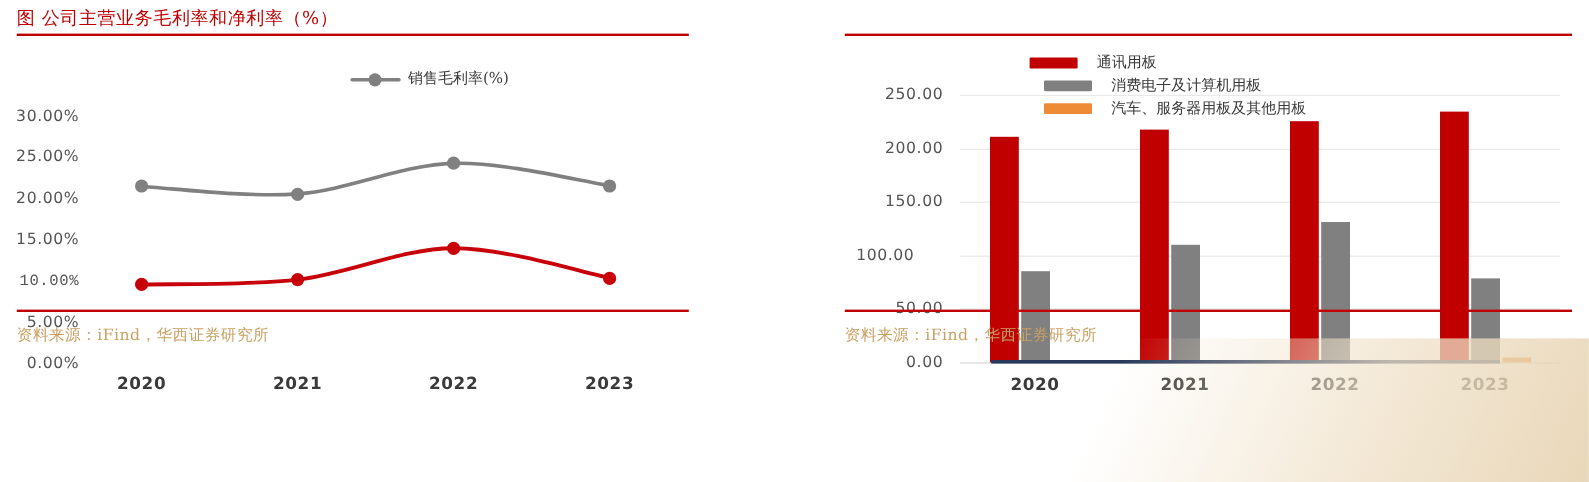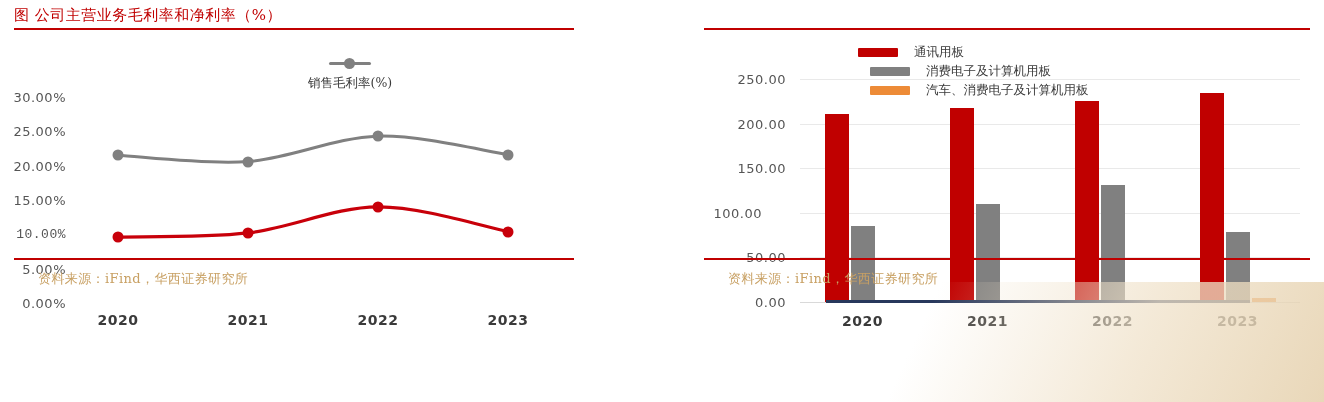--- a/index.html
+++ b/index.html
@@ -29,21 +29,21 @@
   .panel-right .title-rule{width:606px;}
 
   .foot-rule{
     position:absolute;left:14px;bottom:46px;height:2px;background:#C00000;
   }
   .panel-left .foot-rule{width:560px;}
   .panel-right .foot-rule{width:606px;}
   .foot-text{
     position:absolute;left:14px;bottom:18px;
     font-family:"DejaVu Serif","Liberation Serif",serif;
-    font-size:13px;color:#C8A063;letter-spacing:.4px;white-space:nowrap;margin-left:24px;
+    font-size:13px;color:#C8A063;letter-spacing:.4px;white-space:nowrap;
   }
 
   
   .legend-line{position:absolute;display:flex;align-items:center;gap:6px;}
   .legend-line .lmark{position:relative;width:42px;height:12px;}
   .legend-line .lmark i{
     position:absolute;left:0;top:5px;width:42px;height:3px;border-radius:2px;display:block;
   }
   .legend-line .lmark b{
     position:absolute;left:15px;top:1px;width:11px;height:11px;border-radius:50%;display:block;
@@ -76,21 +76,21 @@
   .bar{position:absolute;bottom:0;}
   svg.lines{position:absolute;left:0;top:0;overflow:visible;}
 </style>
 </head>
 <body>
 
 <div class="panel panel-left">
   <div class="fig-title">图 公司主营业务毛利率和净利率（%）</div>
   <div class="title-rule"></div>
 
-  <div class="legend-line" style="left:308px;top:57px;flex-direction:column;">
+  <div class="legend-line" style="left:292px;top:57px;">
     <span class="lmark">
       <i style="background:#808080"></i>
         <b style="background:#808080"></b>
     </span>
     <span>销售毛利率(%)</span>
   </div>
 
   <div class="plot" id="plot-left" style="left:78px;top:97px;width:470px;height:206px;">
       <div class="ytick" style="top: 206px; right: 482px;">0.00%</div>
       <div class="ytick" style="top: 171.667px; right: 482px;">5.00%</div>
@@ -124,21 +124,21 @@
   <div class="legend-bar" style="left:168px;top:44px;text-align:center;">
     <span class="bmark" style="background:#C00000"></span>
     <span>通讯用板</span>
   </div>
   <div class="legend-bar" style="left:180px;top:63px;">
     <span class="bmark" style="background:#808080"></span>
     <span>消费电子及计算机用板</span>
   </div>
   <div class="legend-bar" style="left:180px;top:82px;">
     <span class="bmark" style="background:#ED8B37"></span>
-    <span>汽车、消费电子及计算机用板</span>
+    <span>汽车、服务器用板及其他用板</span>
   </div>
 
   <div class="plot" id="plot-right" style="left:110px;top:79px;width:500px;height:223px;">
       <div class="axisline" style="top: 223px; width: 500px;"></div>
       <div class="ytick" style="top: 223px; right: 514px;">0.00</div>
       <div class="gridline" style="top: 178.4px; width: 500px;"></div>
       <div class="ytick" style="top: 178.4px; right: 514px;">50.00</div>
       <div class="gridline" style="top: 133.8px; width: 500px;"></div>
       <div class="ytick" style="top: 133.8px; right: 538px;">100.00</div>
       <div class="gridline" style="top: 89.2px; width: 500px;"></div>

